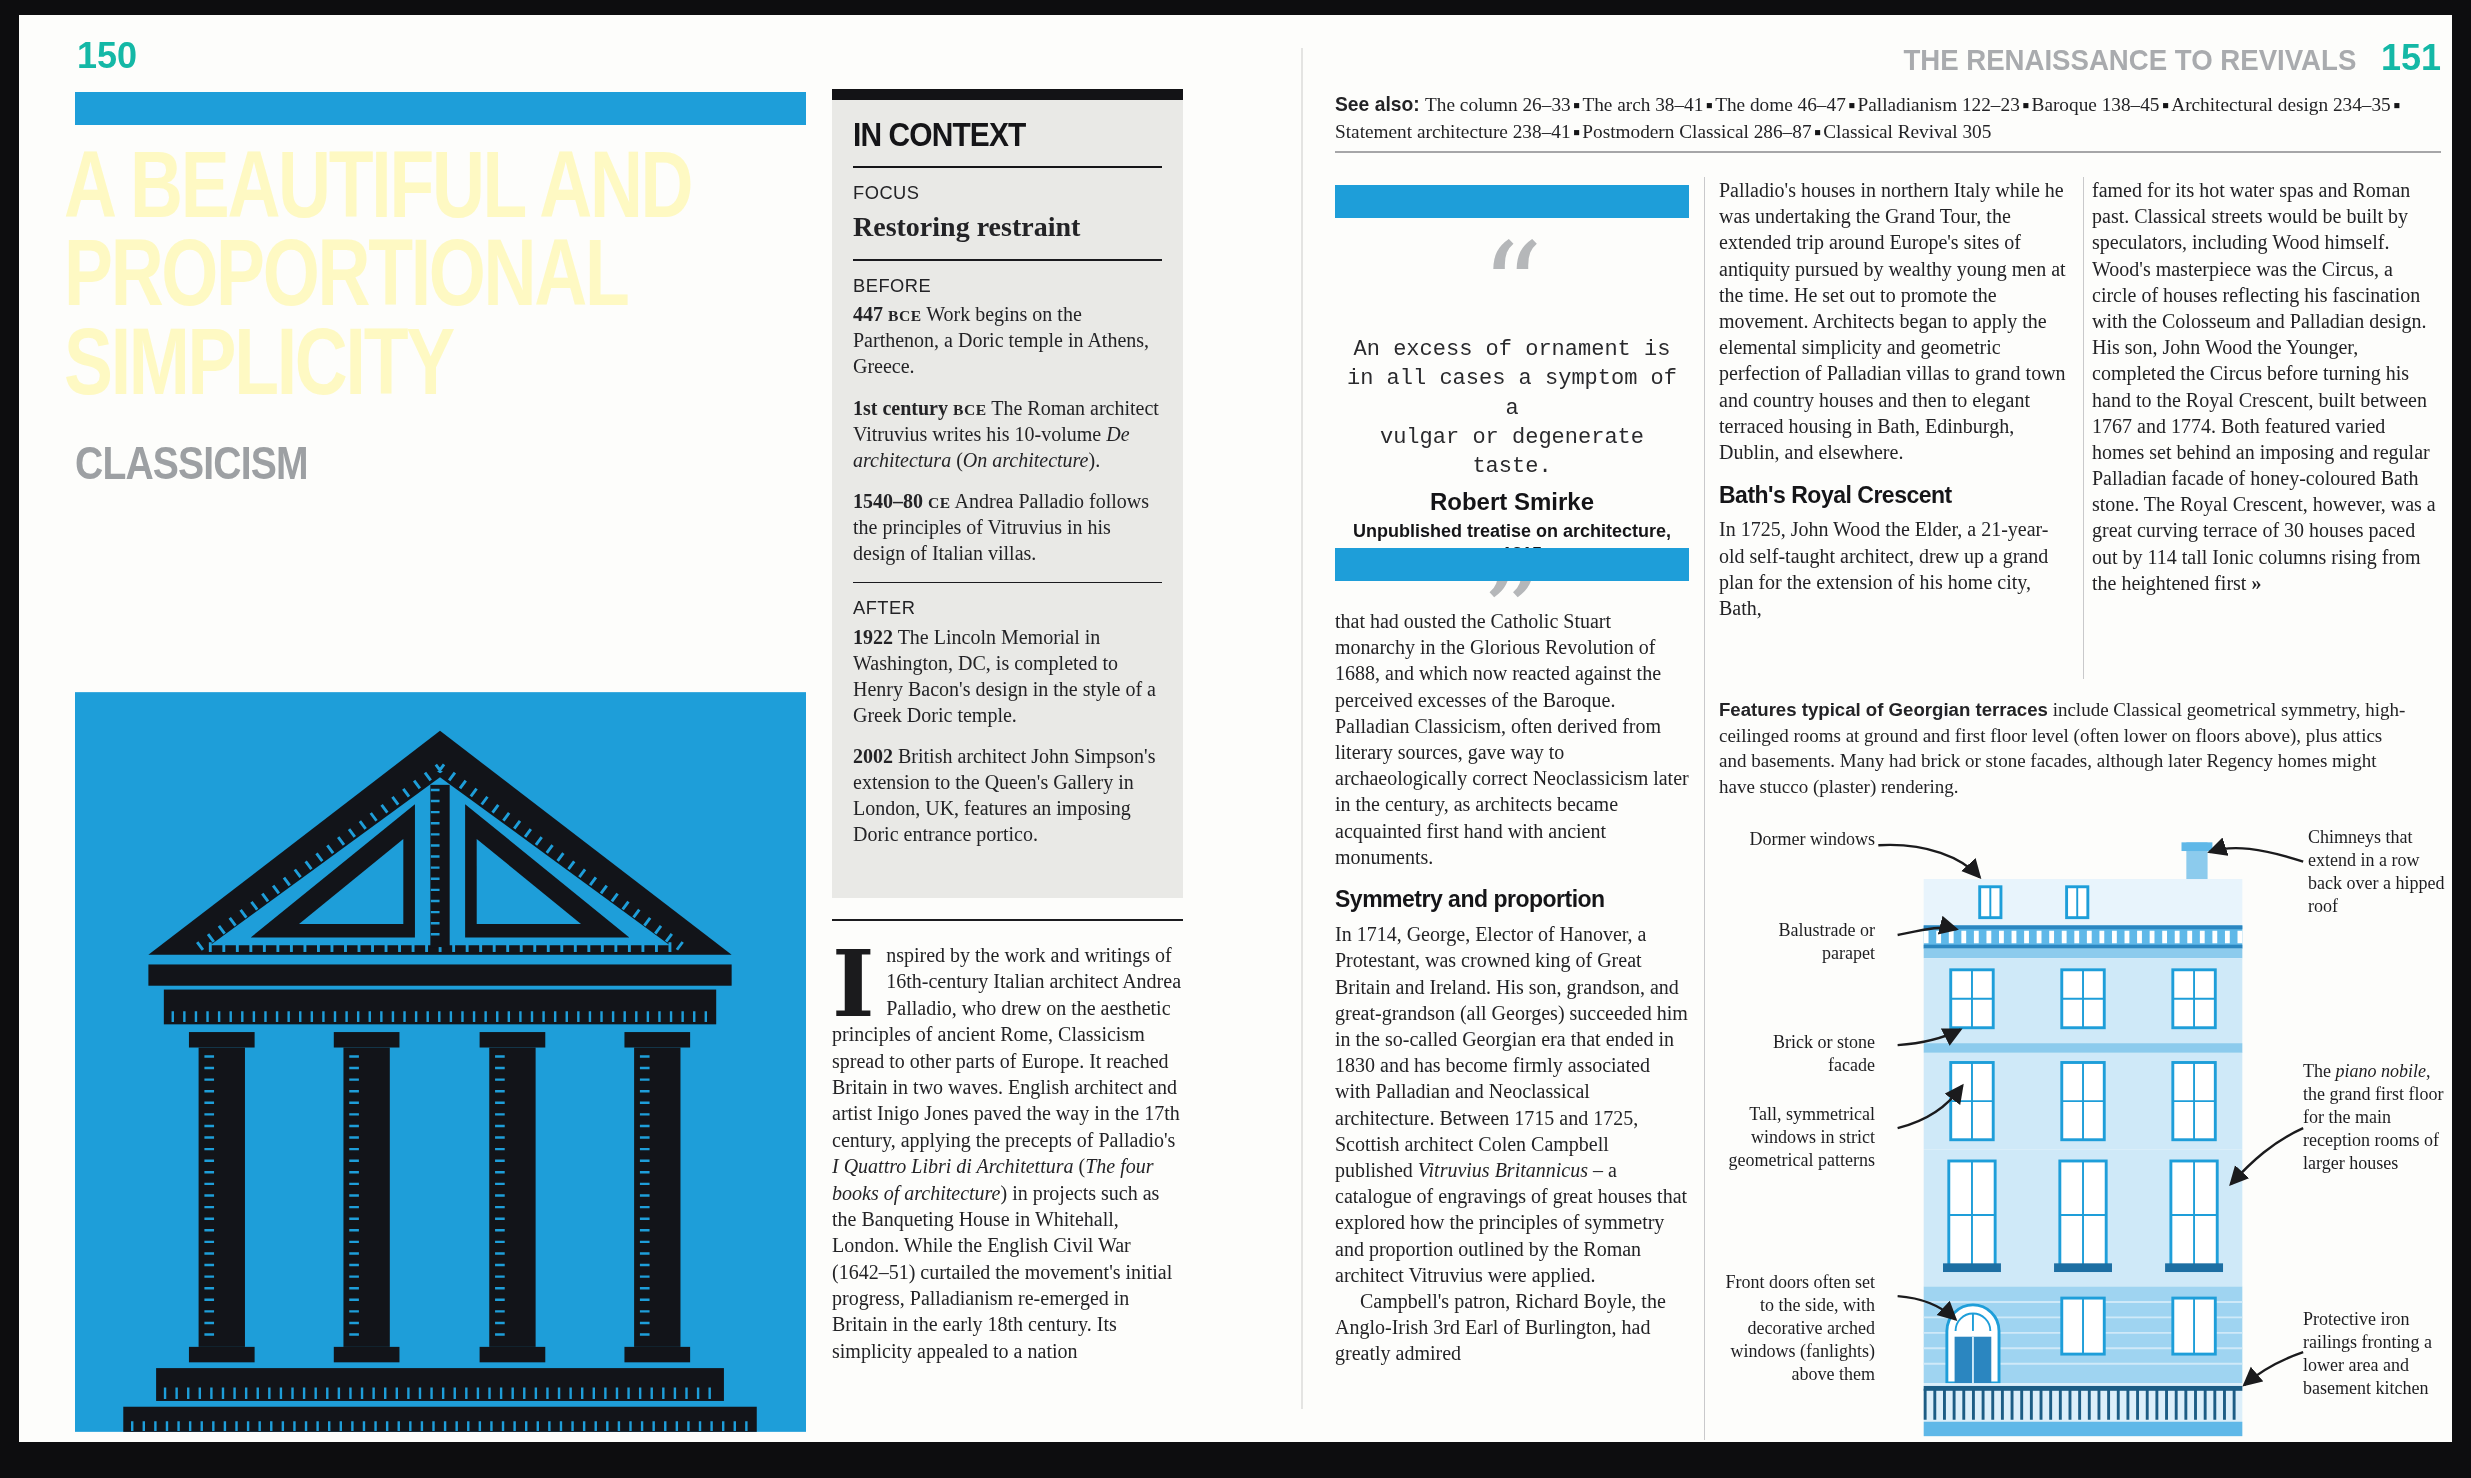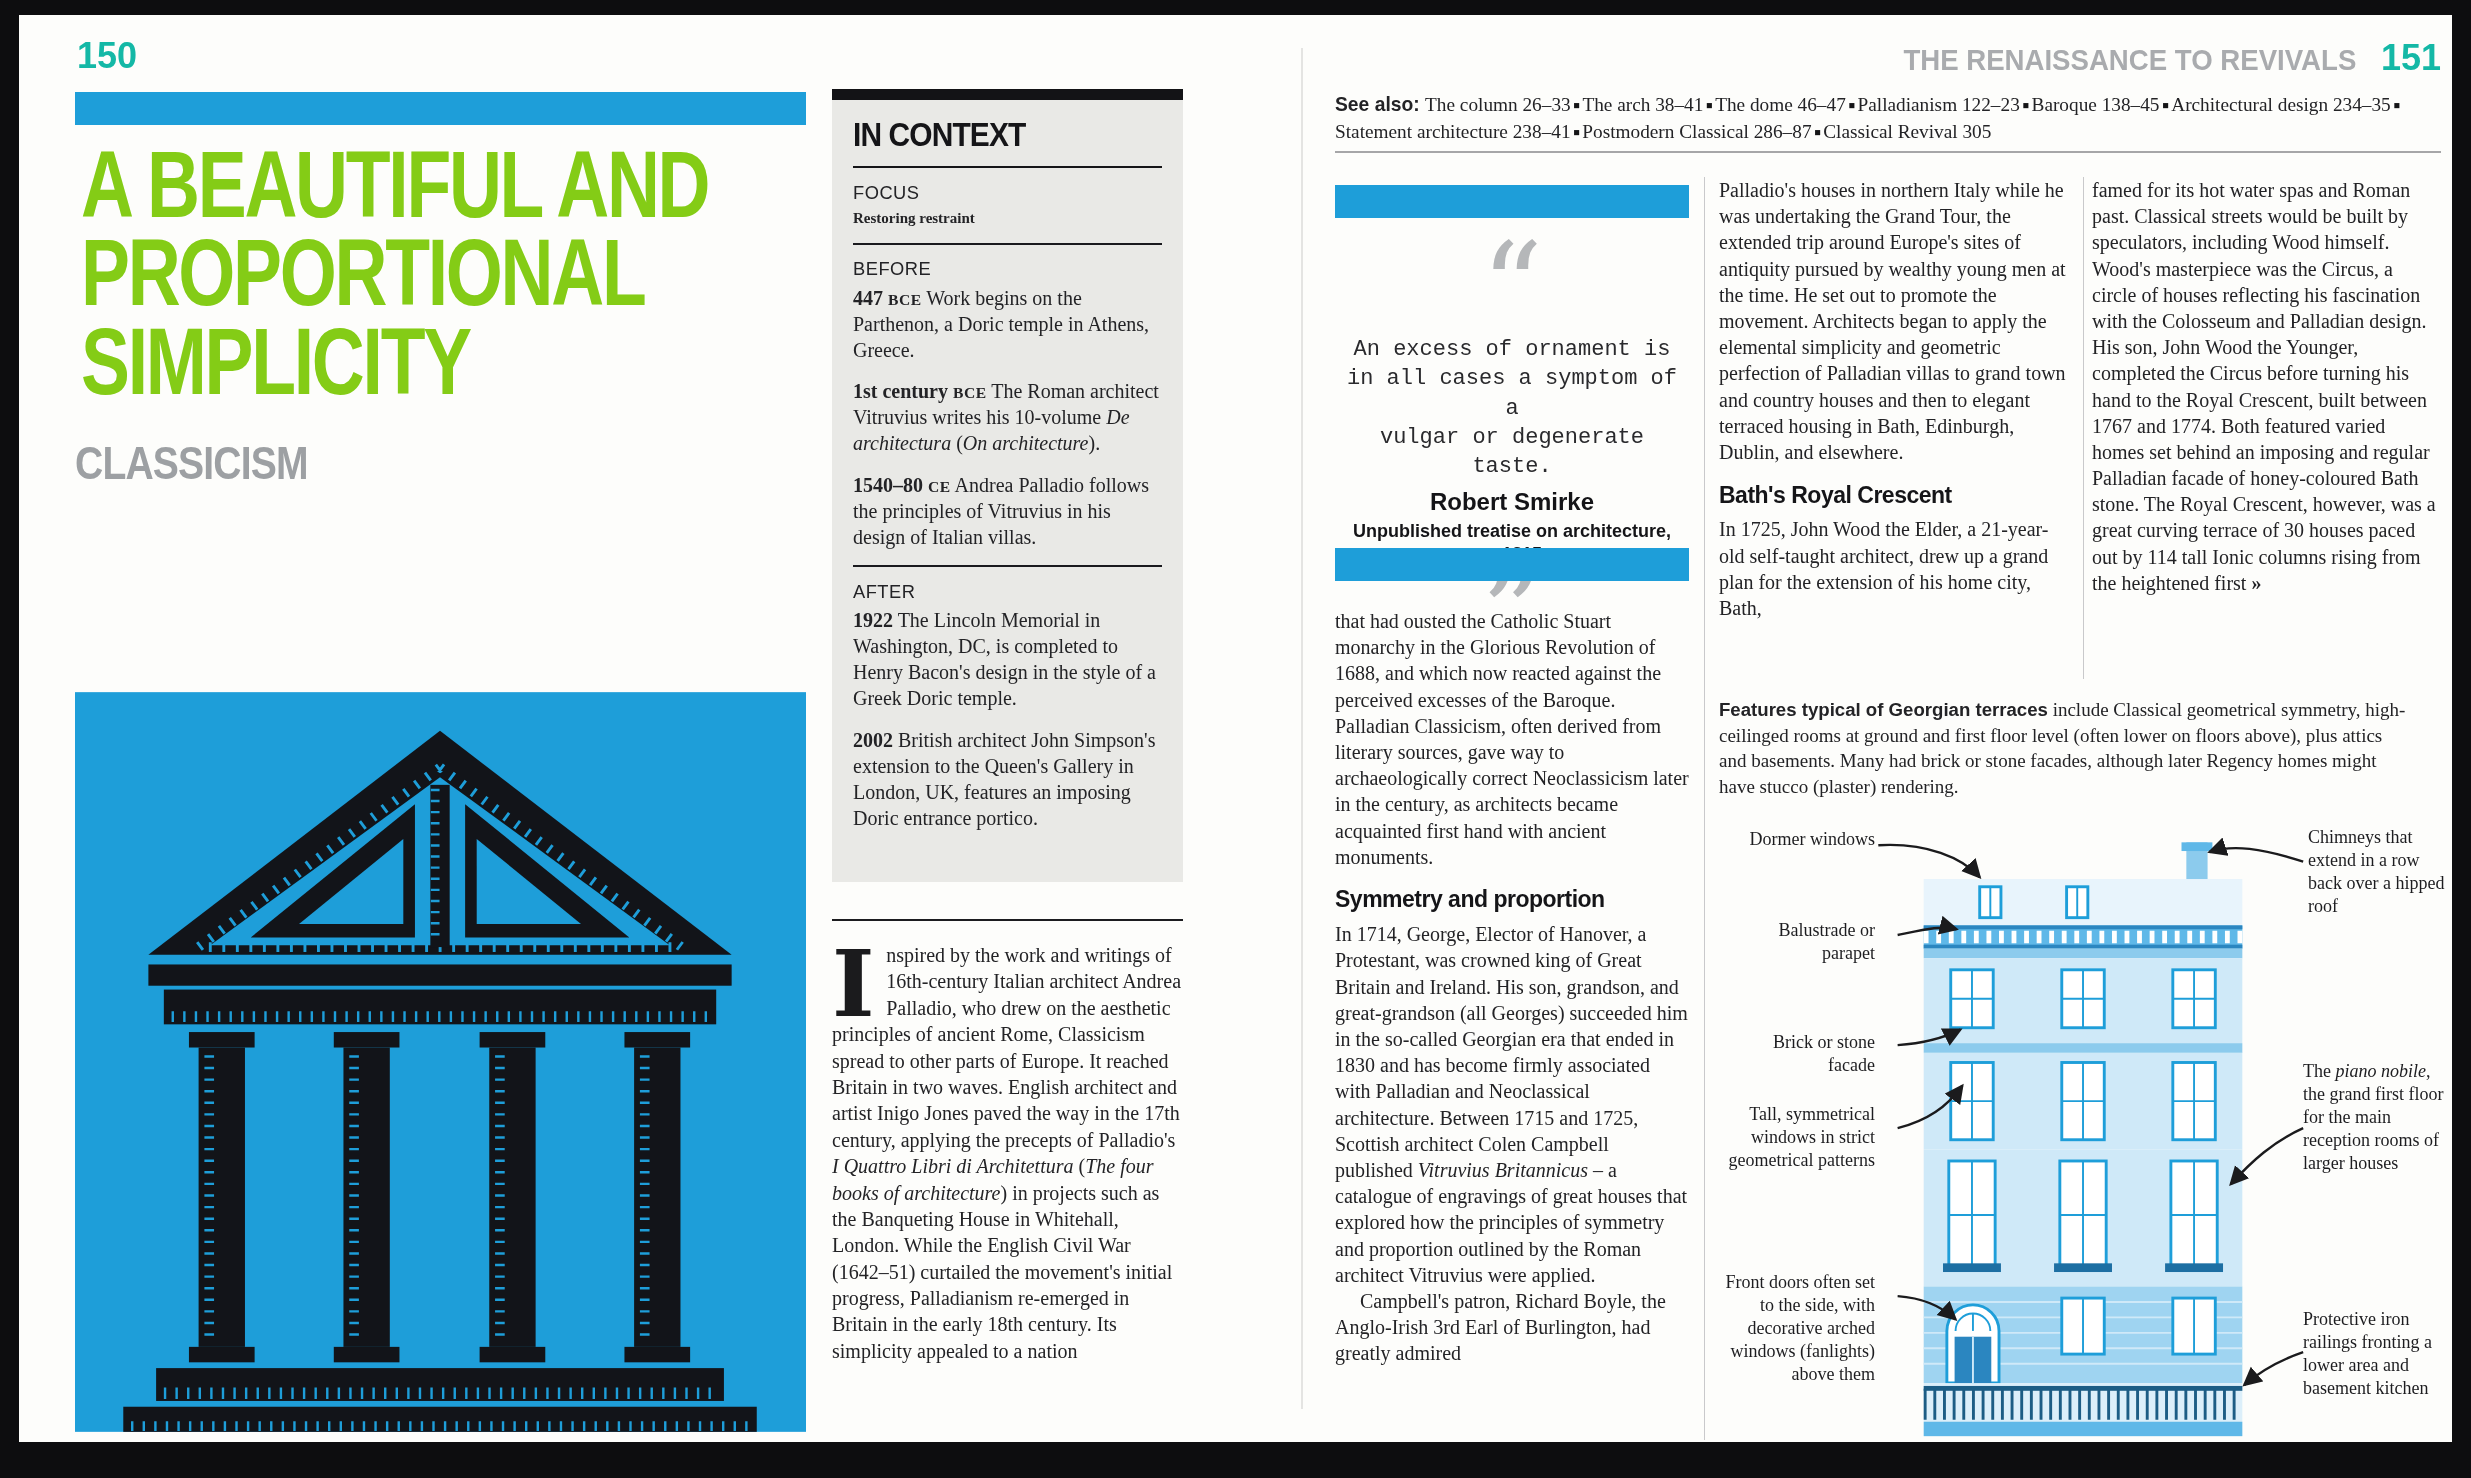--- a/index.html
+++ b/index.html
@@ -5,37 +5,37 @@
   html,body{margin:0;padding:0;background:#1a1a1a;}
   .page{position:relative;width:2472px;height:1478px;background:#0d0d0f;overflow:hidden;
         font-family:"Liberation Serif",serif;color:#232326;}
   .sheet{position:absolute;left:19.3px;top:15.4px;width:2433px;height:1427px;background:#fdfdfb;}
   .abs{position:absolute;}
 
   
   .pagenum{font-family:"Liberation Sans",sans-serif;font-weight:bold;color:#14b8a6;}
   .pagenum-left{left:77px;top:35px;font-size:36px;}
   .bar-left{left:75px;top:92px;width:731px;height:33px;background:#1e9ed9;}
-  .headline{left:81px;top:141px;width:792px;color:#84cc16;}
+  .headline{left:64px;top:141px;width:792px;color:#fef9c3;}
   .headline .line{font-family:"Liberation Sans",sans-serif;font-weight:bold;font-size:94px;
         line-height:0.94;letter-spacing:-2.9px;white-space:nowrap;
         transform:scaleX(0.78);transform-origin:0 50%;}
   .subtitle{left:75px;top:436px;font-family:"Liberation Sans",sans-serif;font-weight:bold;
         font-size:46px;color:#9da0a3;letter-spacing:-1px;transform:scaleX(0.85);transform-origin:0 50%;white-space:nowrap;}
   .temple{left:75px;top:692px;width:731px;height:740px;}
 
   .incontext{left:832px;top:89px;width:351px;background:#e9e9e6;padding-bottom:36px;}
   .ic-topbar{height:10.6px;background:#131316;}
   .ic-in{padding:15.4px 21px 0 21px;}
   .ic-title{font-family:"Liberation Sans",sans-serif;font-weight:bold;font-size:34px;color:#151518;
         letter-spacing:-1px;transform:scaleX(0.88);transform-origin:0 50%;white-space:nowrap;}
   .ic-rule{height:2.9px;background:#151518;margin:11.6px 0 13.5px 0;}
   .ic-rule2{height:1.9px;background:#1a1a1e;margin:15.4px 0 13.5px 0;}
   .ic-label{font-family:"Liberation Sans",sans-serif;font-size:18.3px;color:#232326;margin:1.9px 0 4.8px 0;letter-spacing:0.5px;}
-  .ic-focus{font-weight:bold;font-size:15px;line-height:1.25;}
+  .ic-focus{font-weight:bold;font-size:28px;line-height:1.25;}
   .ic-entry{font-size:20px;line-height:1.3;margin:0 0 15.4px 0;}
   .colrule-h{left:832px;top:919px;width:351px;height:1.9px;background:#1c1c1f;}
   .intro{left:832px;top:942px;width:351px;height:502px;font-size:20px;line-height:1.32;overflow:hidden;}
   .dropcap{float:left;font-family:"DejaVu Serif",serif;font-weight:bold;font-size:91px;line-height:0.76;
         padding:7.7px 11.6px 0 0;color:#1b1b1d;}
 
   
   .chapter-head{top:37px;right:31px;display:flex;align-items:baseline;gap:25px;}
   .chapter-title{font-family:"Liberation Sans",sans-serif;font-weight:bold;font-size:30px;color:#a9abae;
         letter-spacing:0;transform:scaleX(0.92);transform-origin:100% 50%;white-space:nowrap;}

